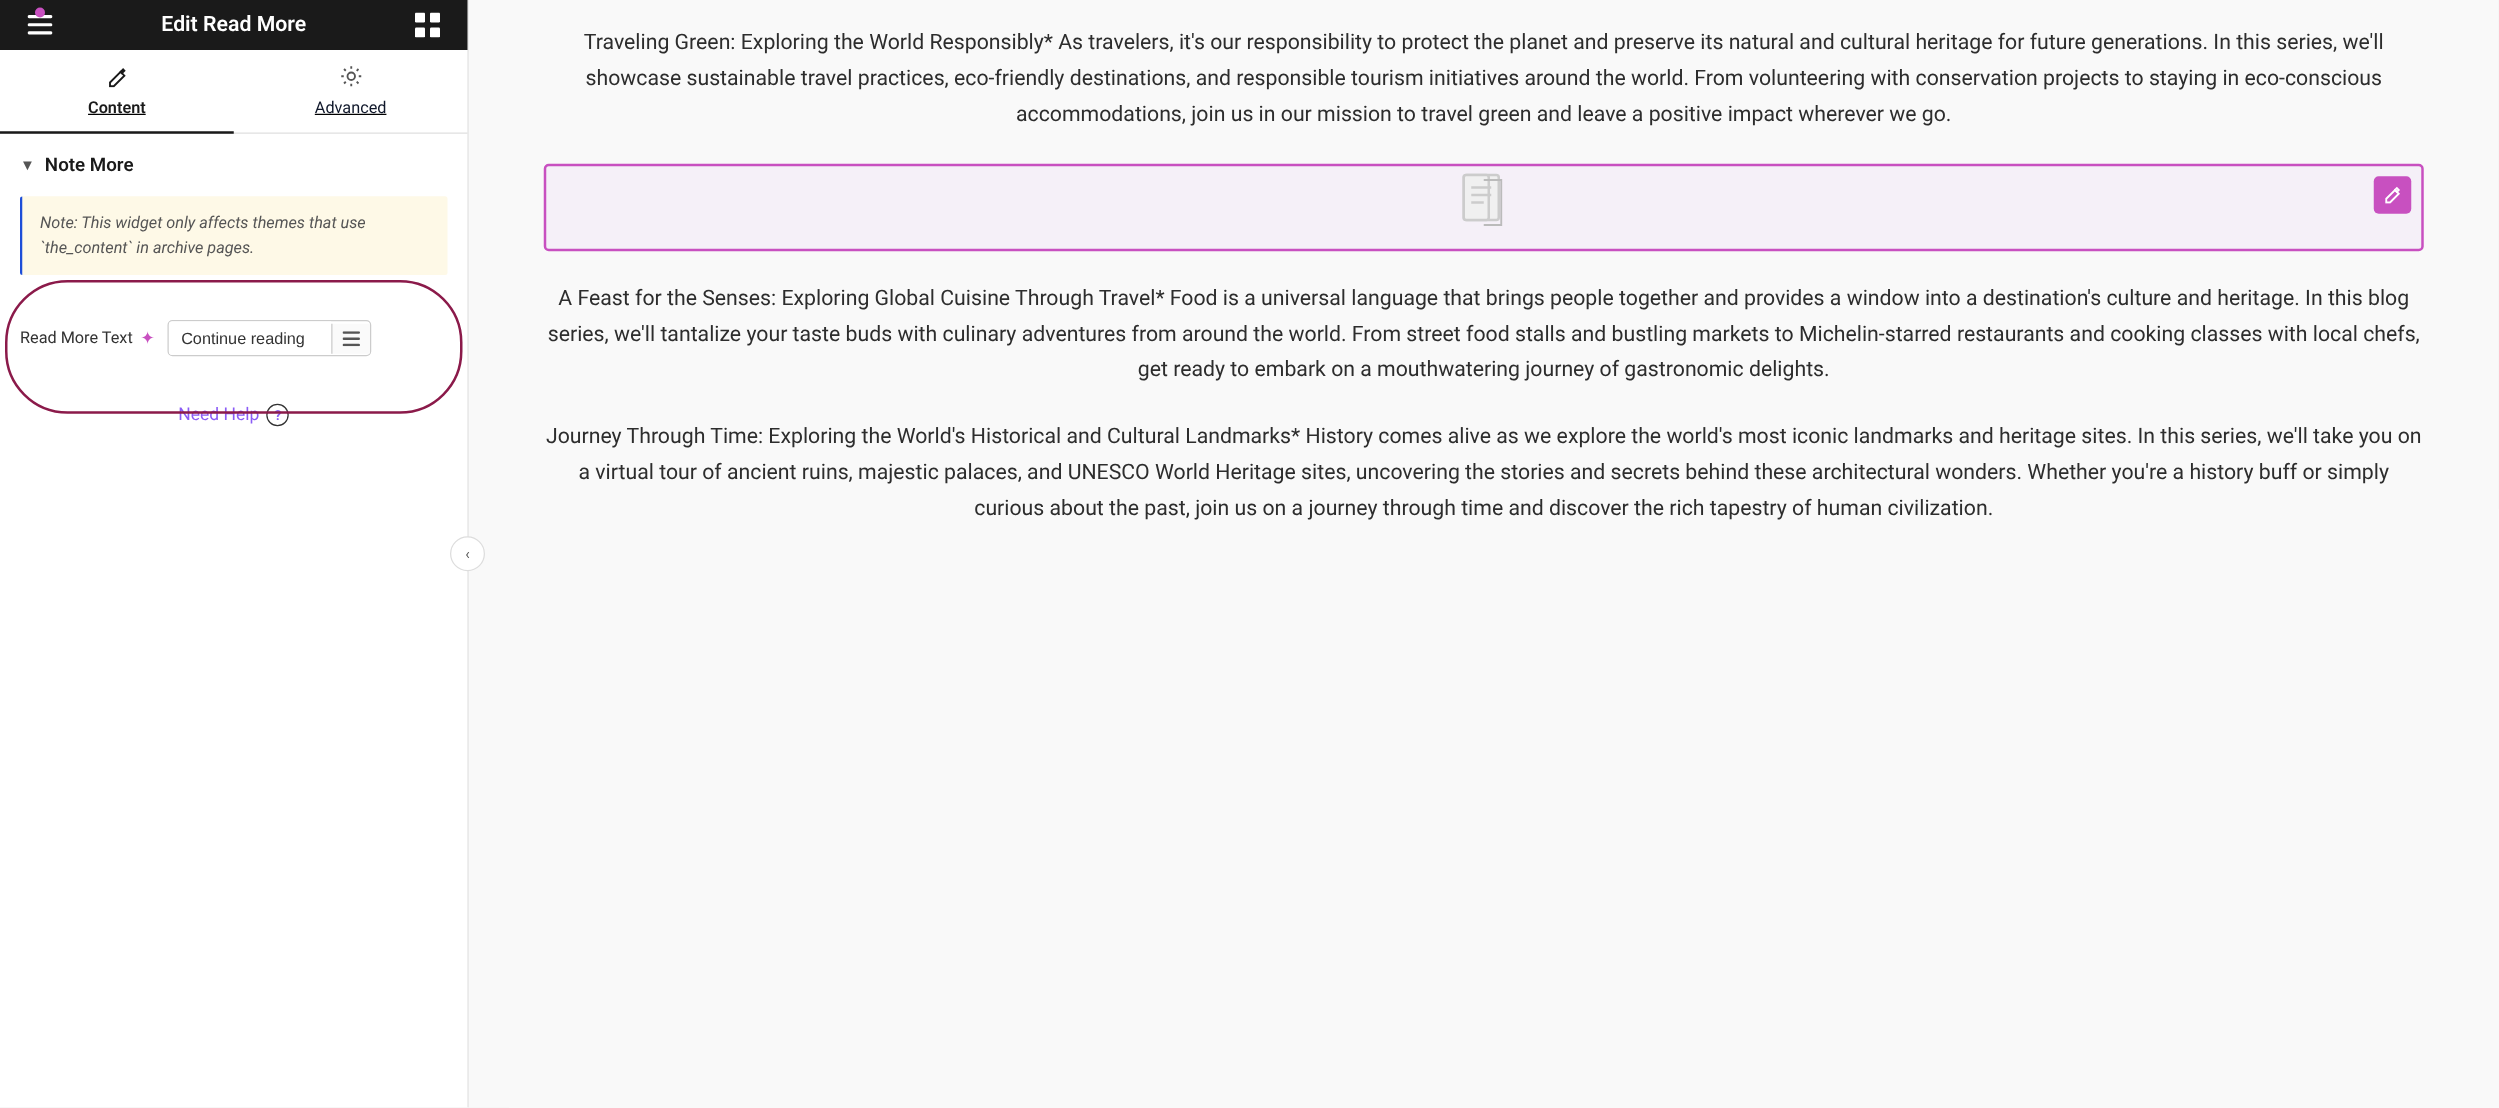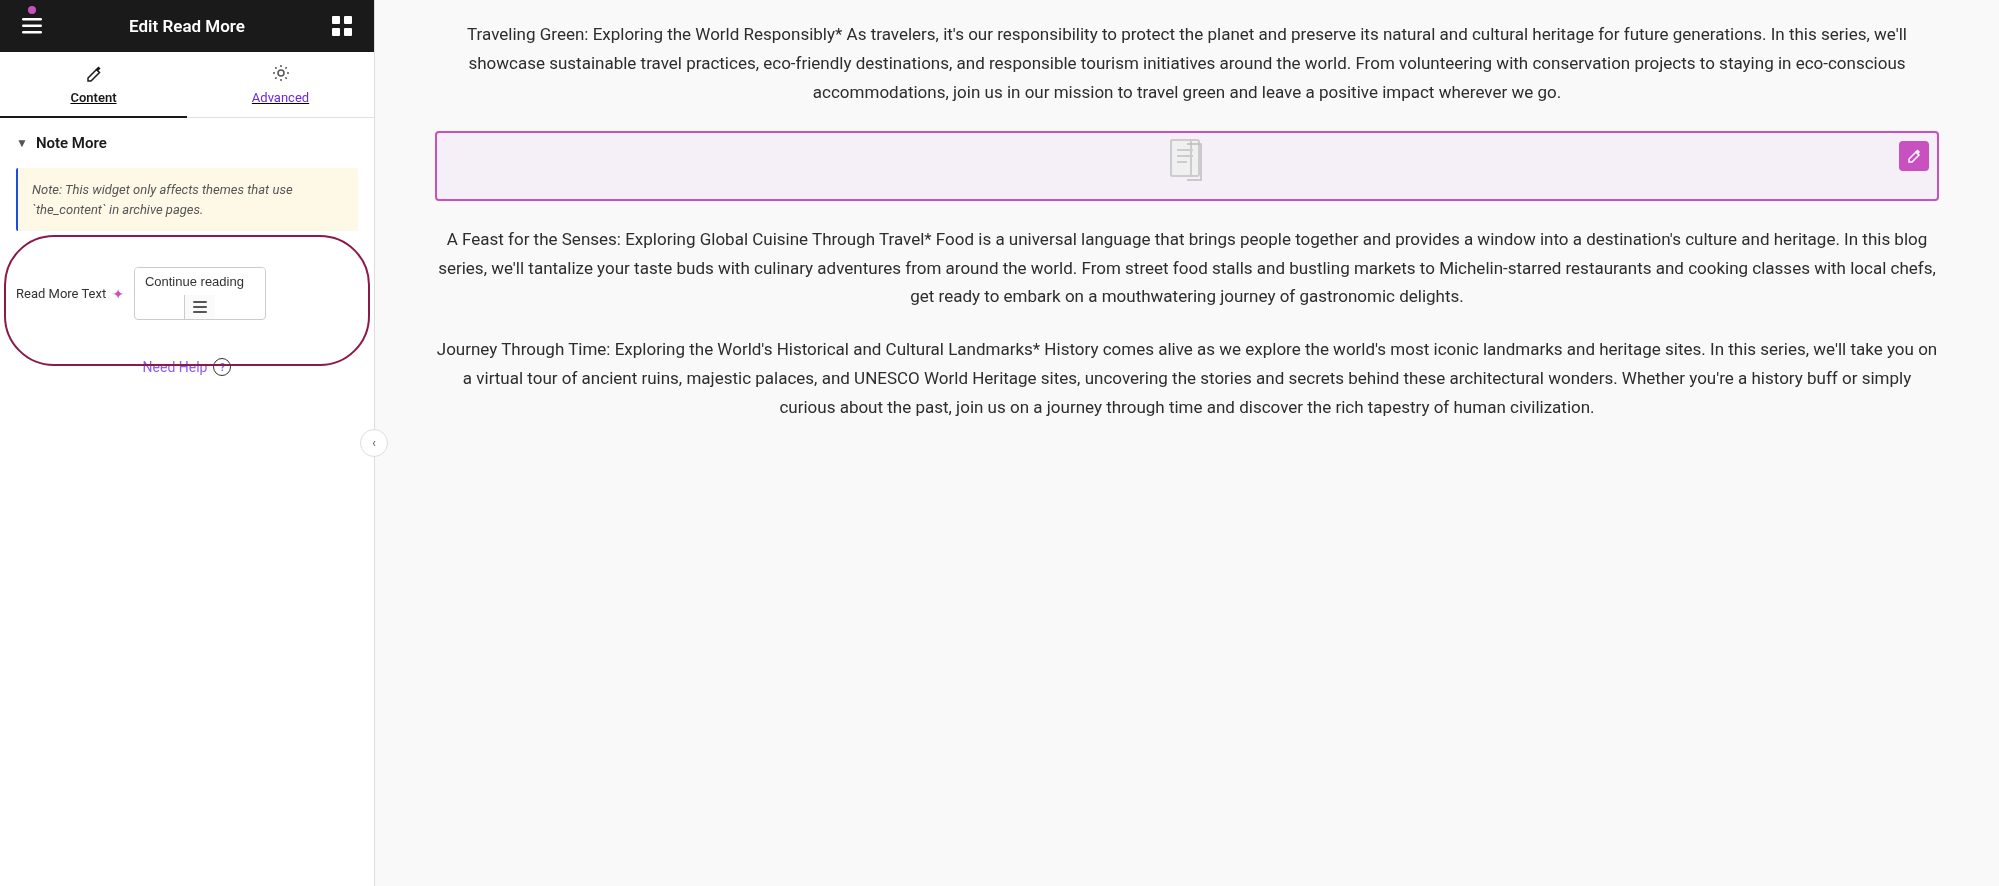--- a/index.html
+++ b/index.html
@@ -22,21 +22,21 @@
       position: relative;
     }
 
     .top-bar {
       background: #1a1a1a;
       color: #fff;
       display: flex;
       align-items: center;
       justify-content: space-between;
       padding: 0 16px;
-      height: 52px;
+      height: 40px;
     }
 
     .top-bar-title {
       font-size: 17px;
       font-weight: 600;
       color: #fff;
     }
 
     .hamburger-icon, .grid-icon {
       cursor: pointer;
@@ -69,21 +69,21 @@
 
     .tab {
       flex: 1;
       display: flex;
       flex-direction: column;
       align-items: center;
       justify-content: center;
       padding: 12px 8px;
       cursor: pointer;
       font-size: 13px;
-      color: #6d28d9;
+      color: #0f172a;
       gap: 4px;
       position: relative;
     }
 
     .tab.active {
       color: #1a1a1a;
       font-weight: 600;
     }
 
     .tab.active::after {
@@ -162,21 +162,20 @@
       font-size: 14px;
     }
 
     .text-input-wrap {
       display: flex;
       align-items: center;
       border: 1px solid #ccc;
       border-radius: 4px;
       overflow: hidden;
       background: #fff;
-      flex-direction: column;
     }
 
     .text-input {
       padding: 6px 10px;
       font-size: 13px;
       border: none;
       outline: none;
       color: #333;
       width: 130px;
     }

